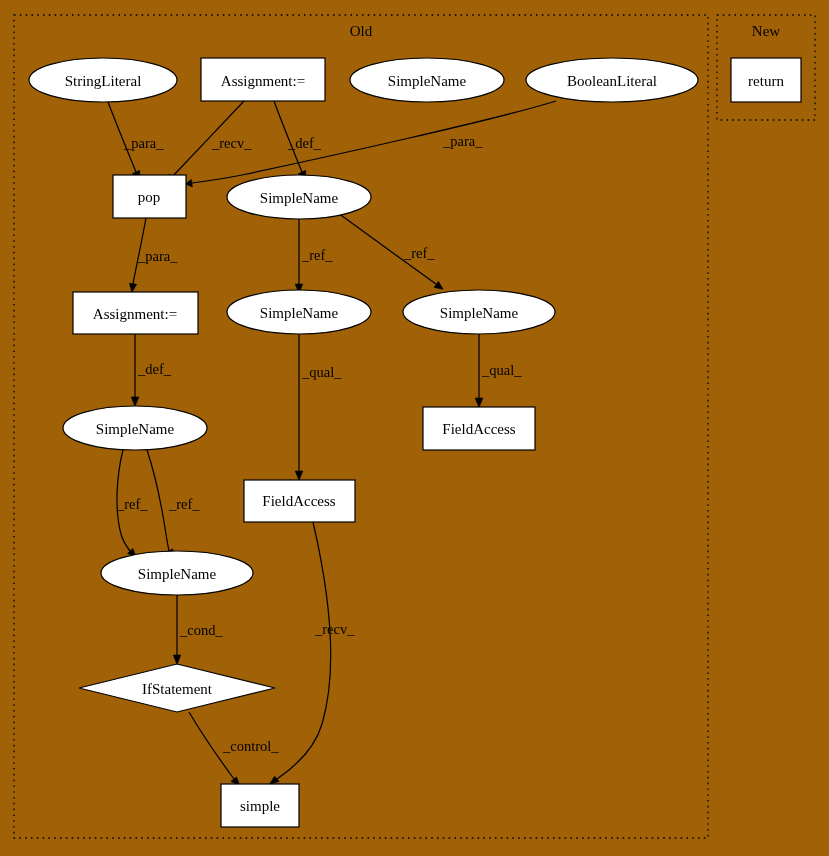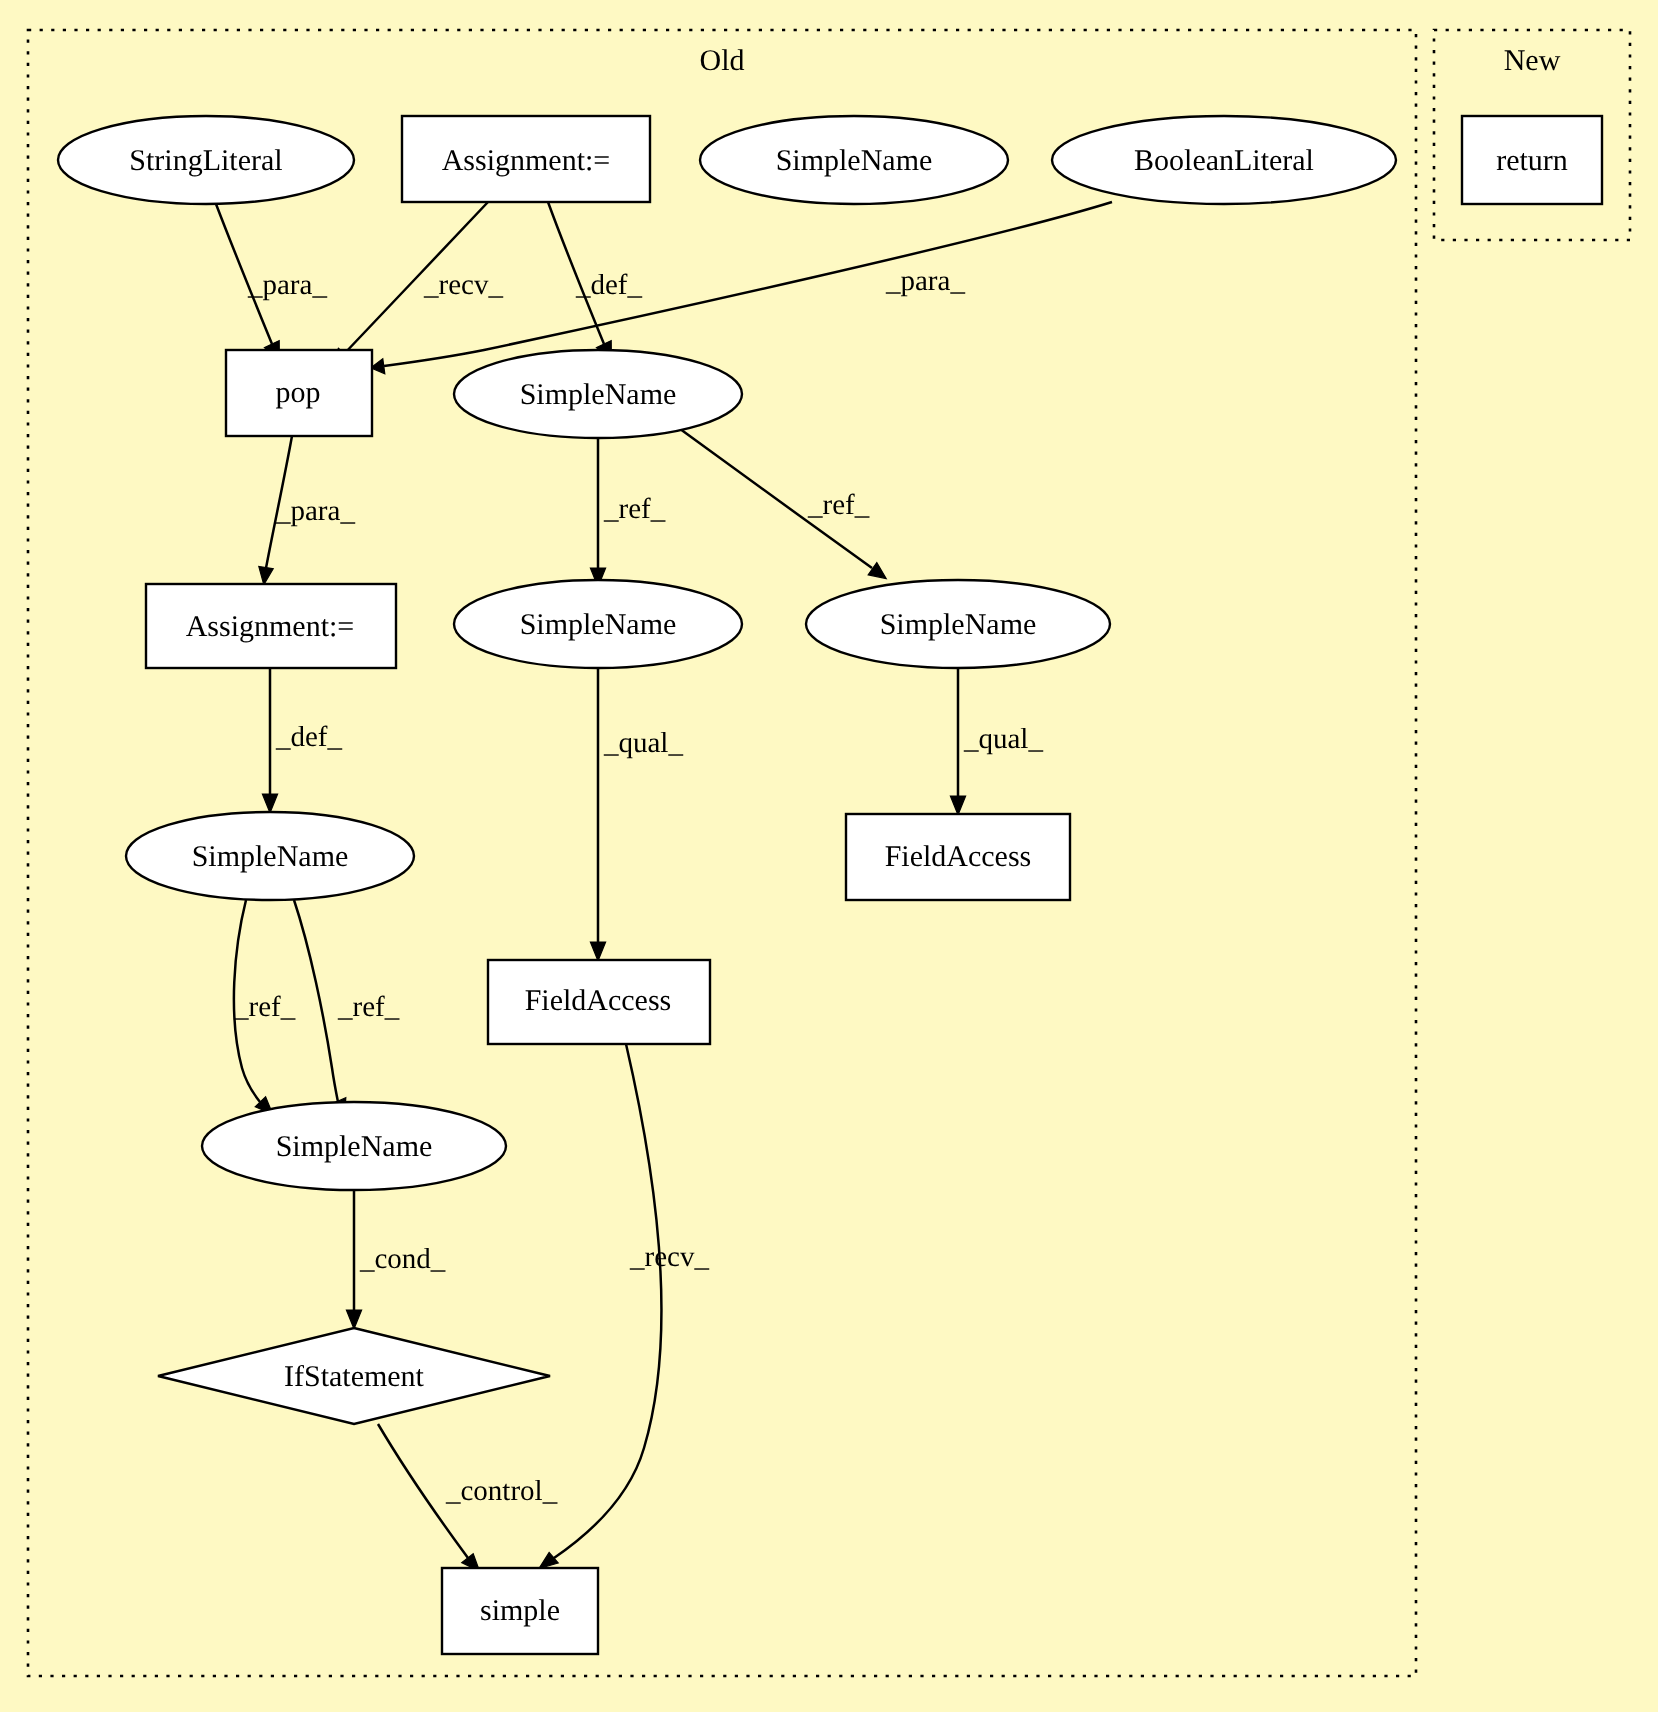--- a/index.html
+++ b/index.html
@@ -4,21 +4,21 @@
 <style>
   html, body {
     margin: 0;
     padding: 0;
     background: #ffffff;
   }
   #canvas {
     position: relative;
     width: 829px;
     height: 856px;
-    background: #fef9c3;
+    background: #a16207;
     font-family: "Liberation Serif", "DejaVu Serif", serif;
     overflow: hidden;
   }
   svg { display: block; }
   .node-shape {
     fill: #ffffff;
     stroke: #000000;
     stroke-width: 1.2;
   }
   .cluster-box {

